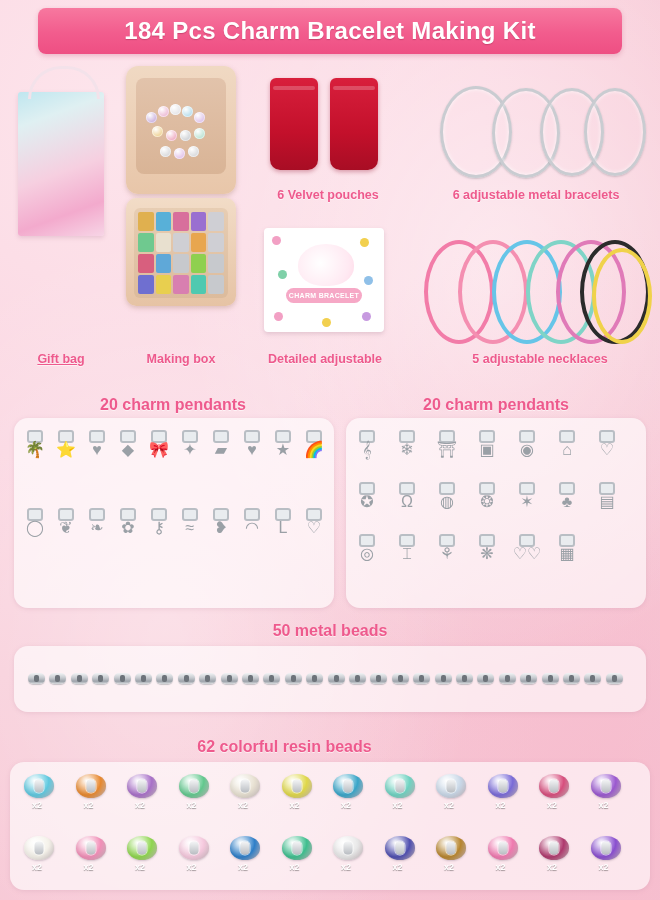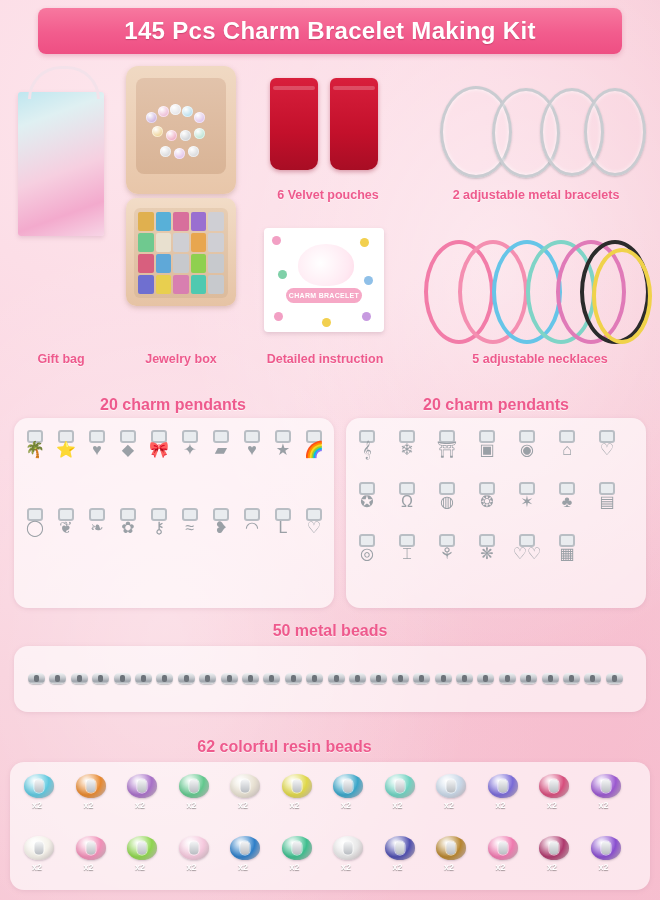--- a/index.html
+++ b/index.html
@@ -156,25 +156,25 @@
     position:absolute;color:#fff;font-size:9px;font-weight:bold;
     text-shadow:0 1px 1px rgba(0,0,0,.35);
   }
 </style>
 </head>
 <body>
 
 <div class="bg-wash"></div>
 
 <div class="title-bar">
-  <span>145 Pcs Charm Bracelet Making Kit</span>
+  <span>184 Pcs Charm Bracelet Making Kit</span>
 </div>
 
 <div class="giftbag"></div>
-<div class="cap" style="position:absolute;left:6px;top:352px;width:110px;">Gift bag</div>
+<div class="cap" style="position:absolute;left:6px;top:352px;width:110px;text-decoration:underline;">Gift bag</div>
 
 <div class="jbox">
   <div class="lidpart"></div>
   <div class="lidinner"></div>
   <div class="lidcharms">
     <div class="bead" style="left:4px;top:22px;background:radial-gradient(circle at 35% 30%,#fff,#b48fd0)"></div>
     <div class="bead" style="left:16px;top:16px;background:radial-gradient(circle at 35% 30%,#fff,#e59ec4)"></div>
     <div class="bead" style="left:28px;top:14px;background:radial-gradient(circle at 35% 30%,#fff,#d9d9de)"></div>
     <div class="bead" style="left:40px;top:16px;background:radial-gradient(circle at 35% 30%,#fff,#9ad0e5)"></div>
     <div class="bead" style="left:52px;top:22px;background:radial-gradient(circle at 35% 30%,#fff,#cfa8e0)"></div>
@@ -204,44 +204,44 @@
       <i style="background:#c7c9cd"></i>
       <i style="background:#8fd04f"></i>
       <i style="background:#c7c9cd"></i>
     <i style="background:#6f6fd0"></i>
       <i style="background:#e8cf4f"></i>
       <i style="background:#d87fb0"></i>
       <i style="background:#4fc9b0"></i>
       <i style="background:#c7c9cd"></i>
   </div>
 </div>
-<div class="cap" style="position:absolute;left:122px;top:352px;width:118px;">Jewelry box</div>
+<div class="cap" style="position:absolute;left:122px;top:352px;width:118px;">Making box</div>
 
 <div class="pouch" style="left:270px;top:78px;"></div>
 <div class="pouch" style="left:330px;top:78px;"></div>
 <div class="cap" style="position:absolute;left:258px;top:188px;width:140px;">6 Velvet pouches</div>
 
 <div class="ring" style="left:440px;top:86px;width:66px;height:86px;"></div>
 <div class="ring" style="left:492px;top:88px;width:62px;height:84px;"></div>
 <div class="ring" style="left:540px;top:88px;width:58px;height:82px;"></div>
 <div class="ring" style="left:584px;top:88px;width:56px;height:82px;"></div>
-<div class="cap" style="position:absolute;left:420px;top:188px;width:232px;">2 adjustable metal bracelets</div>
+<div class="cap" style="position:absolute;left:420px;top:188px;width:232px;">6 adjustable metal bracelets</div>
 
 <div class="instr">
   <div class="flower" style="left:8px;top:8px;background:#f2a0c4"></div>
   <div class="flower" style="left:96px;top:10px;background:#f2d04f"></div>
   <div class="flower" style="left:14px;top:42px;background:#7fd0a8"></div>
   <div class="flower" style="left:100px;top:48px;background:#8fc0e8"></div>
   <div class="flower" style="left:10px;top:84px;background:#f2a0c4"></div>
   <div class="flower" style="left:58px;top:90px;background:#f2d04f"></div>
   <div class="flower" style="left:98px;top:84px;background:#c79ae0"></div>
   <div class="uni"></div>
   <div class="label">CHARM BRACELET</div>
 </div>
-<div class="cap" style="position:absolute;left:252px;top:352px;width:146px;">Detailed instruction</div>
+<div class="cap" style="position:absolute;left:252px;top:352px;width:146px;">Detailed adjustable</div>
 
 <div class="necklace" style="left:424px;top:240px;width:62px;height:96px;border:4px solid #f27ca8;"></div>
 <div class="necklace" style="left:458px;top:240px;width:62px;height:96px;border:4px solid #f48fb1;"></div>
 <div class="necklace" style="left:492px;top:240px;width:62px;height:96px;border:4px solid #66c5e8;"></div>
 <div class="necklace" style="left:526px;top:240px;width:62px;height:96px;border:4px solid #7fd4c7;"></div>
 <div class="necklace" style="left:556px;top:240px;width:62px;height:96px;border:4px solid #e07ab8;"></div>
 <div class="necklace" style="left:580px;top:240px;width:62px;height:96px;border:4px solid #2b2b2b;"></div>
 <div class="necklace" style="left:592px;top:248px;width:52px;height:88px;border:4px solid #f0d24a;"></div>
 <div class="cap" style="position:absolute;left:432px;top:352px;width:216px;">5 adjustable necklaces</div>
 

